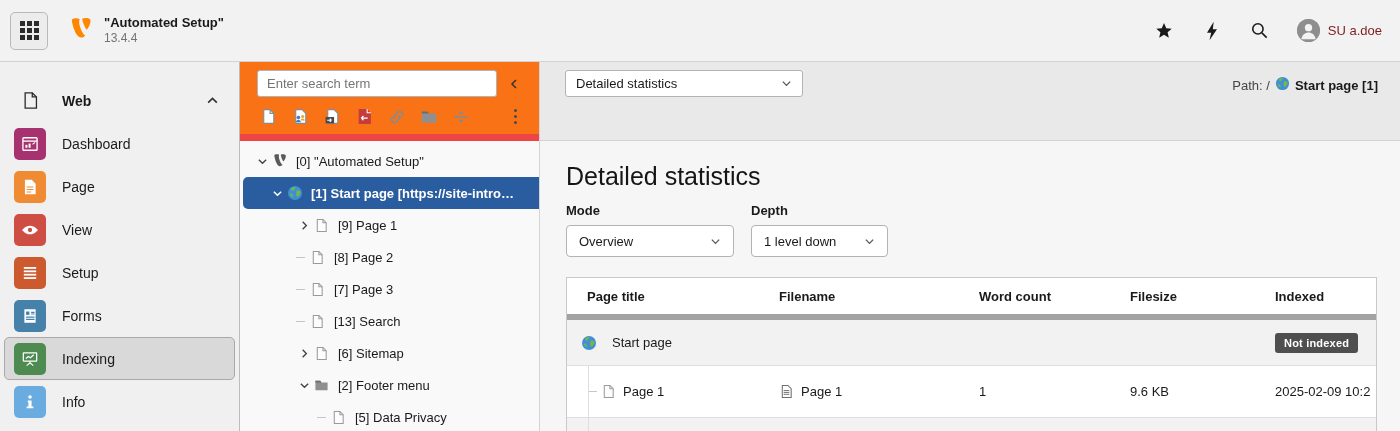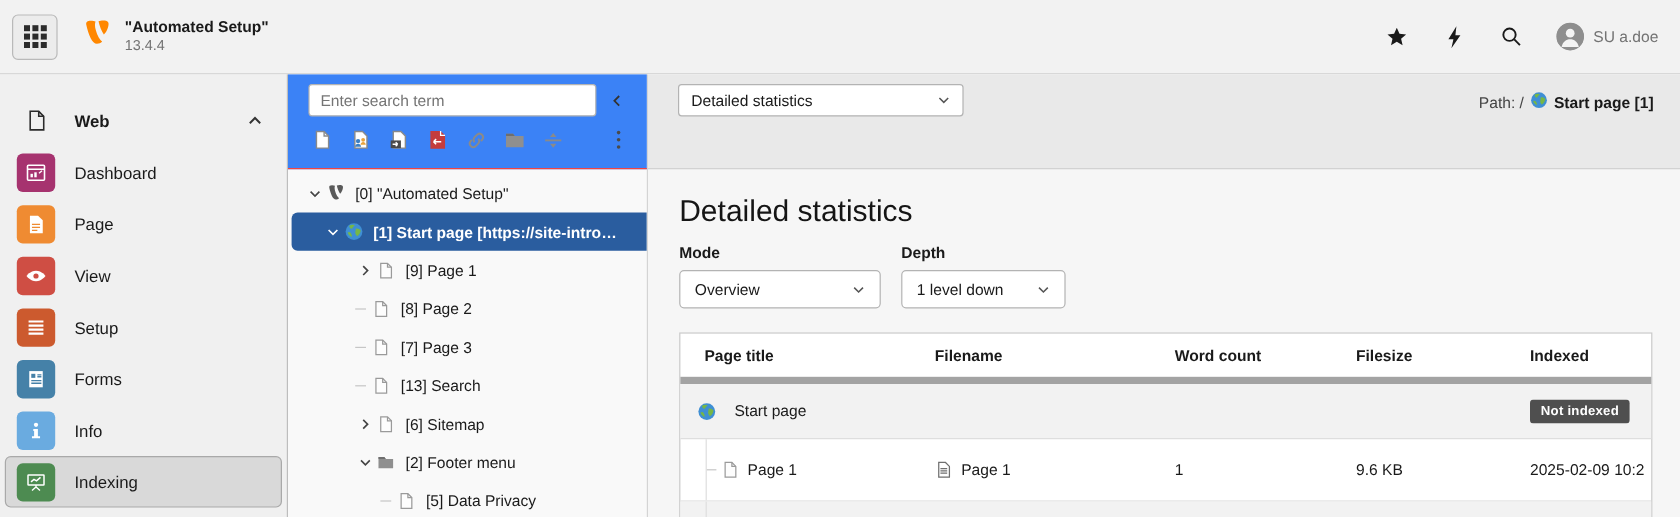--- a/index.html
+++ b/index.html
@@ -17,38 +17,38 @@
   .grid9{ display:grid; grid-template-columns:repeat(3,5px); grid-gap:2px; }
   .grid9 div{ width:5px; height:5px; background:#2b2b2b; }
   .brand{ display:flex; align-items:center; margin-left:20px; }
   .brand-text{ margin-left:10px; line-height:1.25; }
   .brand-title{ font-size:13px; font-weight:bold; color:#1a1a1a; }
   .brand-version{ font-size:12px; color:#737373; }
   .topbar-right{ margin-left:auto; display:flex; align-items:center; gap:26px; }
   .tb-icon{ width:22px; height:22px; display:flex; align-items:center; justify-content:center; cursor:pointer; }
   .user{ display:flex; align-items:center; gap:8px; cursor:pointer; }
   .avatar{ width:23px; height:23px; border-radius:50%; overflow:hidden; background:#8e8e8e; }
-  .username{ font-size:13px; color:#737373; }
+  .username{ font-size:13px; color:#7f1d1d; }
   
   .bodyrow{ flex:1; display:flex; min-height:0; }
   
   .modulemenu{ flex:0 0 240px; background:#f0f0f0; border-right:1px solid #bdbdbd; padding-top:10px; }
   .menu-item{ height:43px; display:flex; align-items:center; padding:0 9px; margin:0 4px;
     border:1px solid transparent; border-radius:5px; cursor:pointer; }
   .menu-item.selected{ background:#d9d9d9; border-color:#a9a9a9; }
   .menu-icon{ flex:0 0 32px; width:32px; height:32px; border-radius:5px;
     display:flex; align-items:center; justify-content:center; }
   .menu-label{ margin-left:16px; font-size:14px; color:#1a1a1a; }
   .menu-group{ margin-top:7px; }
   .menu-group .menu-label{ font-weight:bold; }
   .group-chevron{ margin-left:auto; margin-right:6px; display:flex; }
   
   .pagetree{ flex:0 0 300px; background:#f9f9f9; border-right:1px solid #d4d4d4;
     display:flex; flex-direction:column; }
-  .tree-toolbar{ flex:0 0 79px; background:#3b82f6; border-bottom:1px solid #ef4444;
+  .tree-toolbar{ flex:0 0 79px; background:#f97316; border-bottom:7px solid #ef4444;
     padding:8px 12px 0 17px; }
   .search-row{ display:flex; align-items:center; }
   .search-input{ flex:1; height:27px; border:1px solid #b3b3b3; border-radius:3px;
     background:#fff; font:13px "Liberation Sans", sans-serif; color:#333; padding:0 9px; outline:none; }
   .collapse-btn{ width:26px; height:26px; display:flex; align-items:center; justify-content:center;
     margin-left:4px; cursor:pointer; }
   .newpage-row{ display:flex; align-items:center; gap:13px; margin-top:9px; padding-left:2px; }
   .np-icon{ width:19px; height:19px; display:flex; align-items:center; justify-content:center; cursor:grab; }
   .kebab{ margin-left:auto; margin-right:4px; display:flex; flex-direction:column; gap:3px;
     padding:3px 6px; cursor:pointer; }
@@ -233,39 +233,39 @@
         <span class="menu-icon" style="background:#4581a8">
           <svg width="18" height="18" viewBox="0 0 16 16">
               <rect x="3" y="2" width="10" height="12" fill="#fff"></rect>
               <rect x="4.5" y="4" width="3" height="3" fill="#4581a8"></rect>
               <path d="M9 4.8h3M9 6.2h3M4.5 9h7.5M4.5 11h7.5" stroke="#4581a8" stroke-width="1"></path>
             </svg>
         </span>
         <span class="menu-label">Forms</span>
       </div>
 
-      <div class="menu-item">
-        <span class="menu-icon" style="background:#6aabe0">
-          <svg width="18" height="18" viewBox="0 0 16 16" fill="#fff">
-            <circle cx="8" cy="3.6" r="1.6"></circle>
-            <path d="M6 6.6h3.4v5.4H11v1.6H5v-1.6h1.6V8.2H6z"></path>
-            </svg>
-        </span>
-        <span class="menu-label">Info</span>
-      </div>
-
       <div class="menu-item selected">
         <span class="menu-icon" style="background:#4d8b51">
           <svg width="20" height="20" viewBox="0 0 24 24" fill="none" stroke="#fff" stroke-width="1.5">
             <rect x="4" y="4.5" width="16" height="10" rx="0.5"></rect>
             <path d="M7 11.5l3-2.5 2.5 1.5 4-3.5"></path>
             <path d="M12 14.5v2M8 20l4-3.5 4 3.5" stroke-width="1.3"></path>
           </svg>
         </span>
         <span class="menu-label">Indexing</span>
+      </div>
+
+      <div class="menu-item">
+        <span class="menu-icon" style="background:#6aabe0">
+          <svg width="18" height="18" viewBox="0 0 16 16" fill="#fff">
+            <circle cx="8" cy="3.6" r="1.6"></circle>
+            <path d="M6 6.6h3.4v5.4H11v1.6H5v-1.6h1.6V8.2H6z"></path>
+            </svg>
+        </span>
+        <span class="menu-label">Info</span>
       </div>
 
     </div>
 
     <div class="pagetree">
       <div class="tree-toolbar">
         <div class="search-row">
           <input class="search-input" type="text" placeholder="Enter search term" style="">
           <span class="collapse-btn">
             <svg width="12" height="12" viewBox="0 0 12 12" fill="none" stroke="#333" stroke-width="1.5">

